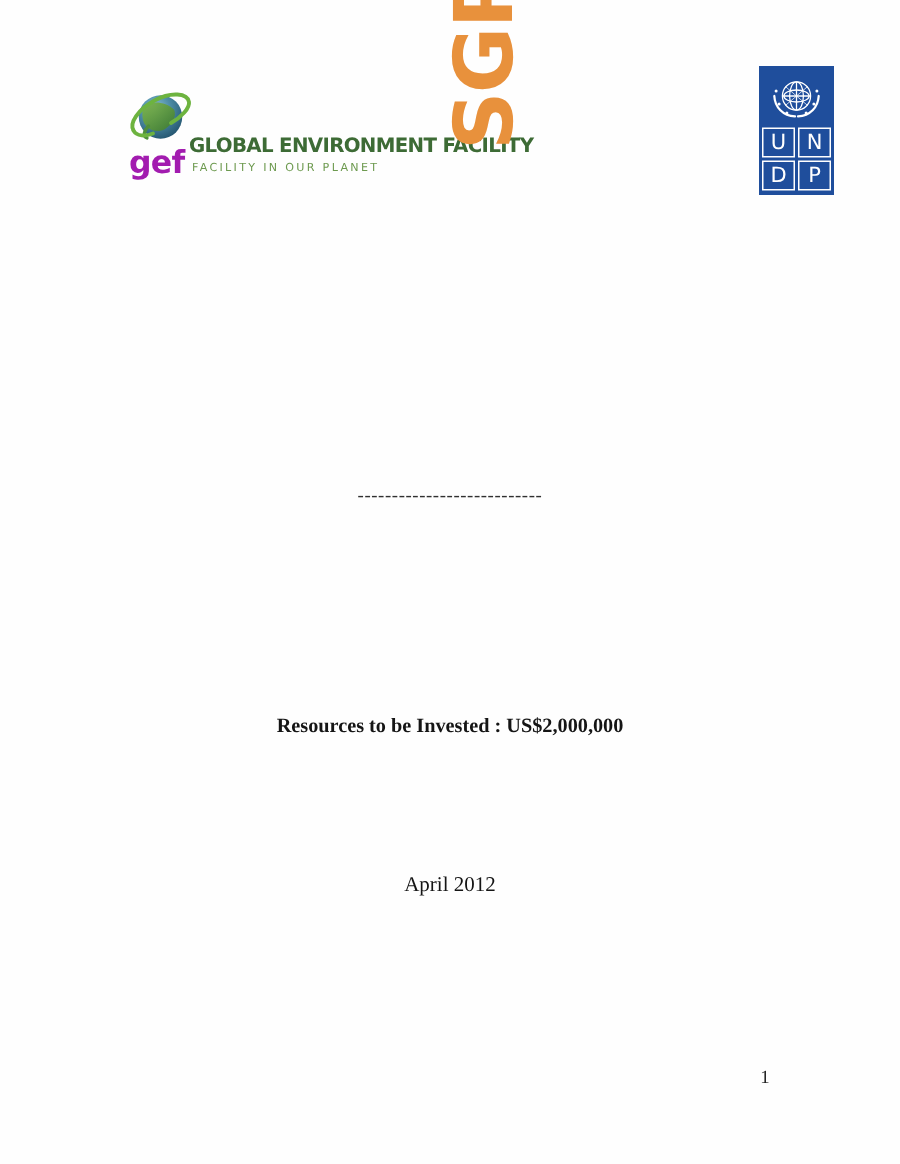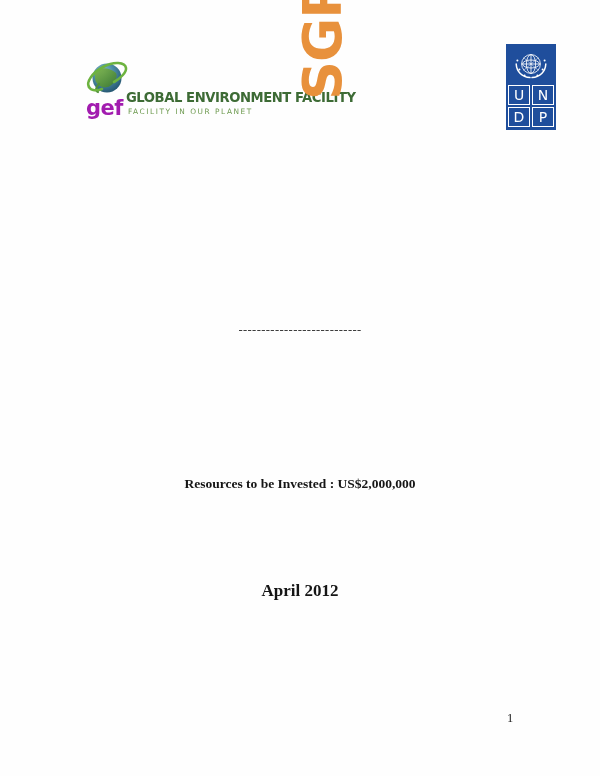--- a/index.html
+++ b/index.html
@@ -220,22 +220,22 @@
     margin-top: 20px;
   }
 
   .field-date {
     position: absolute;
     top: 582px;
     left: 60px;
     width: 480px;
     text-align: center;
     font-family: "Liberation Serif", serif;
-    font-weight: 700;
-    font-size: 17px;
+    font-weight: 400;
+    font-size: 14px;
     line-height: 18px;
     color: #151515;
   }
 
   .page-number {
     position: absolute;
     top: 711px;
     left: 480px;
     width: 60px;
     text-align: center;

